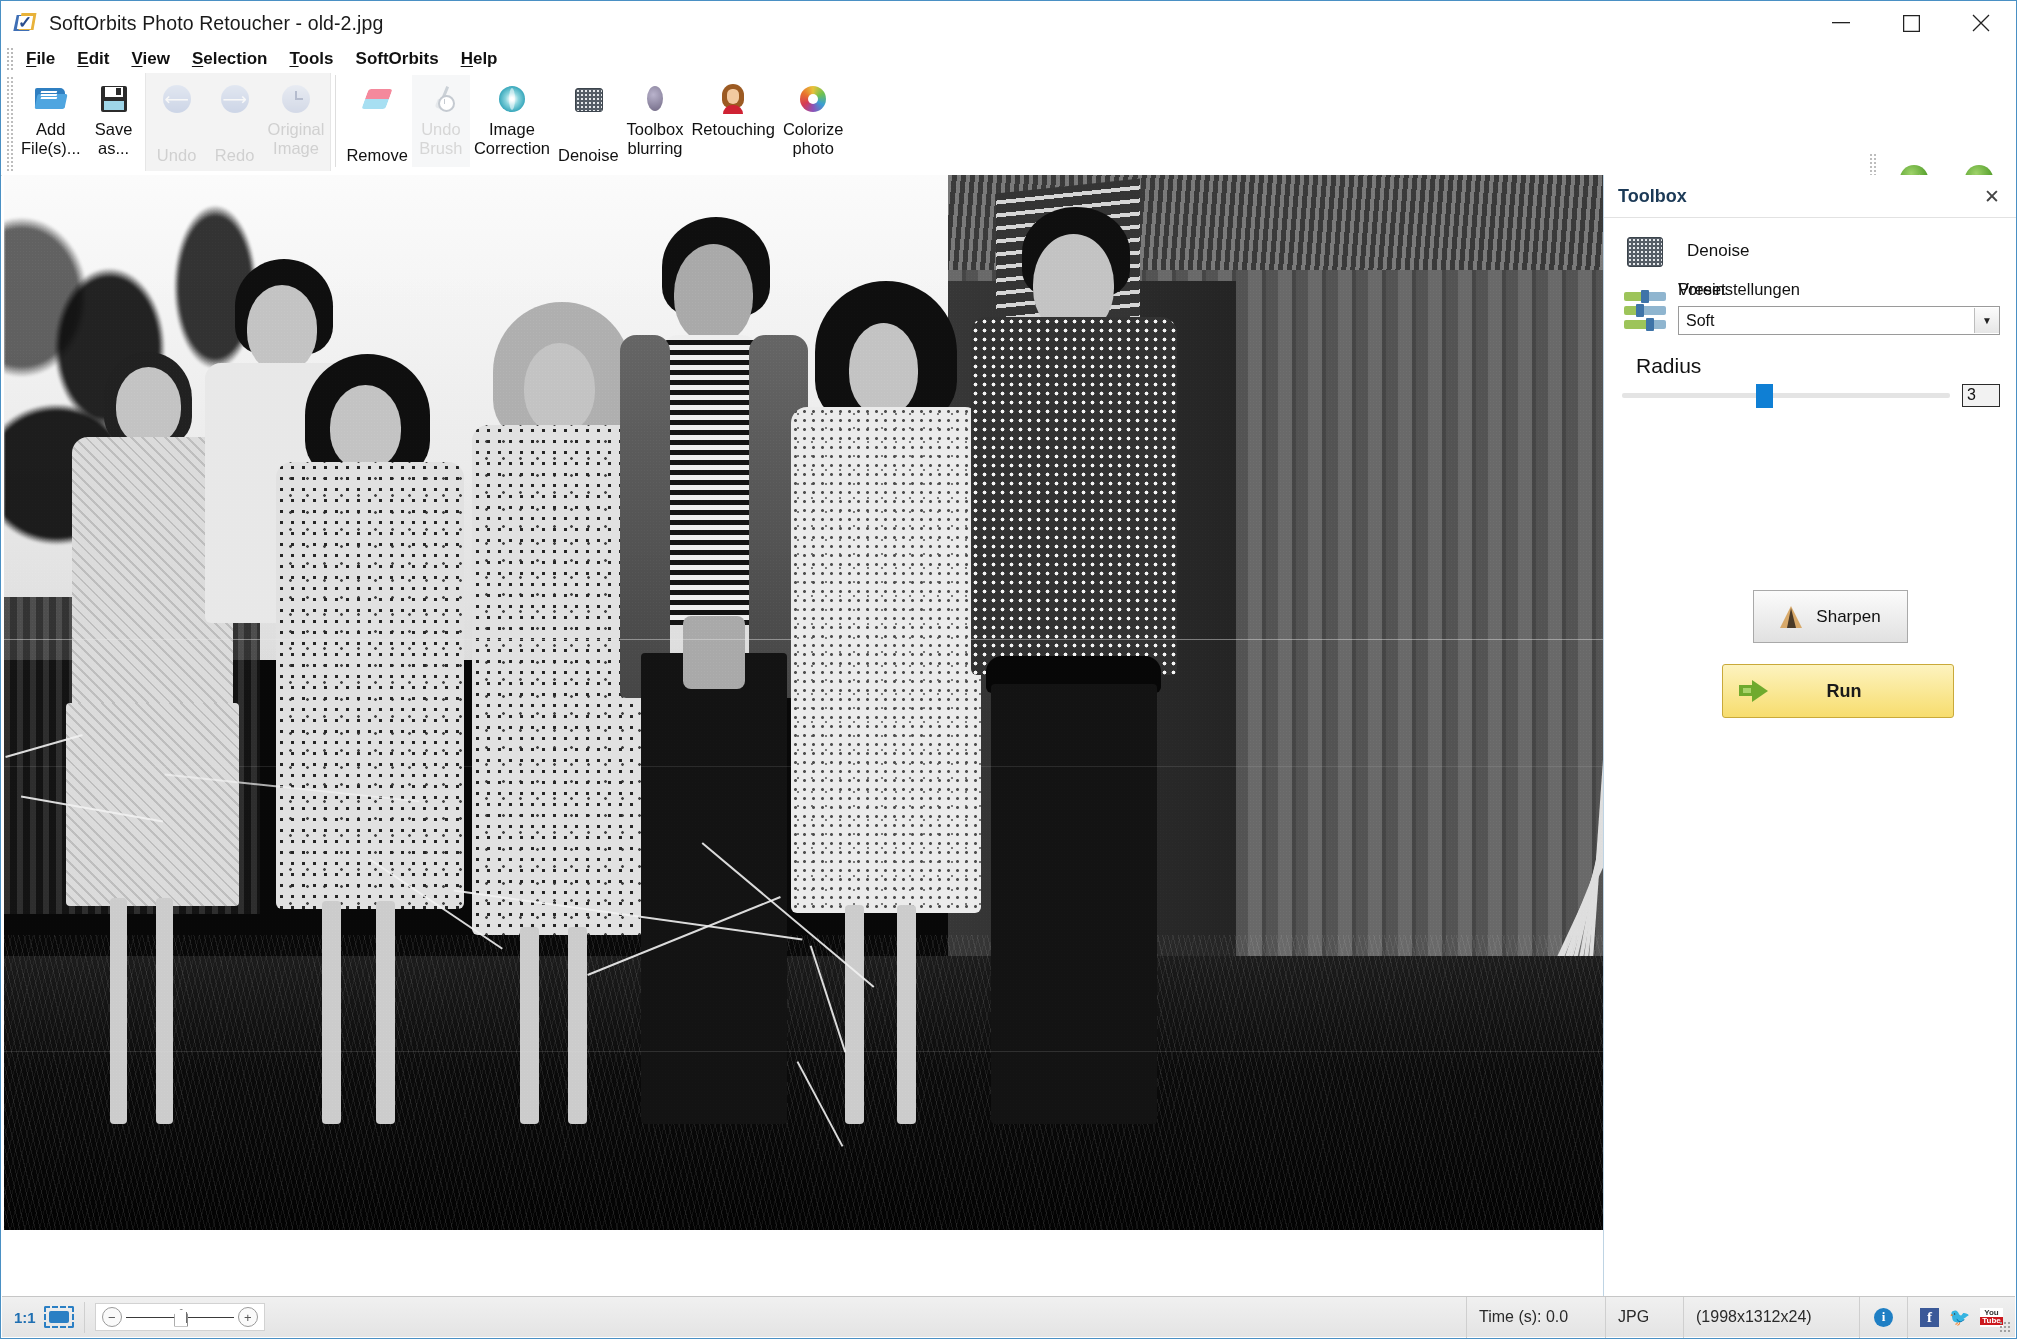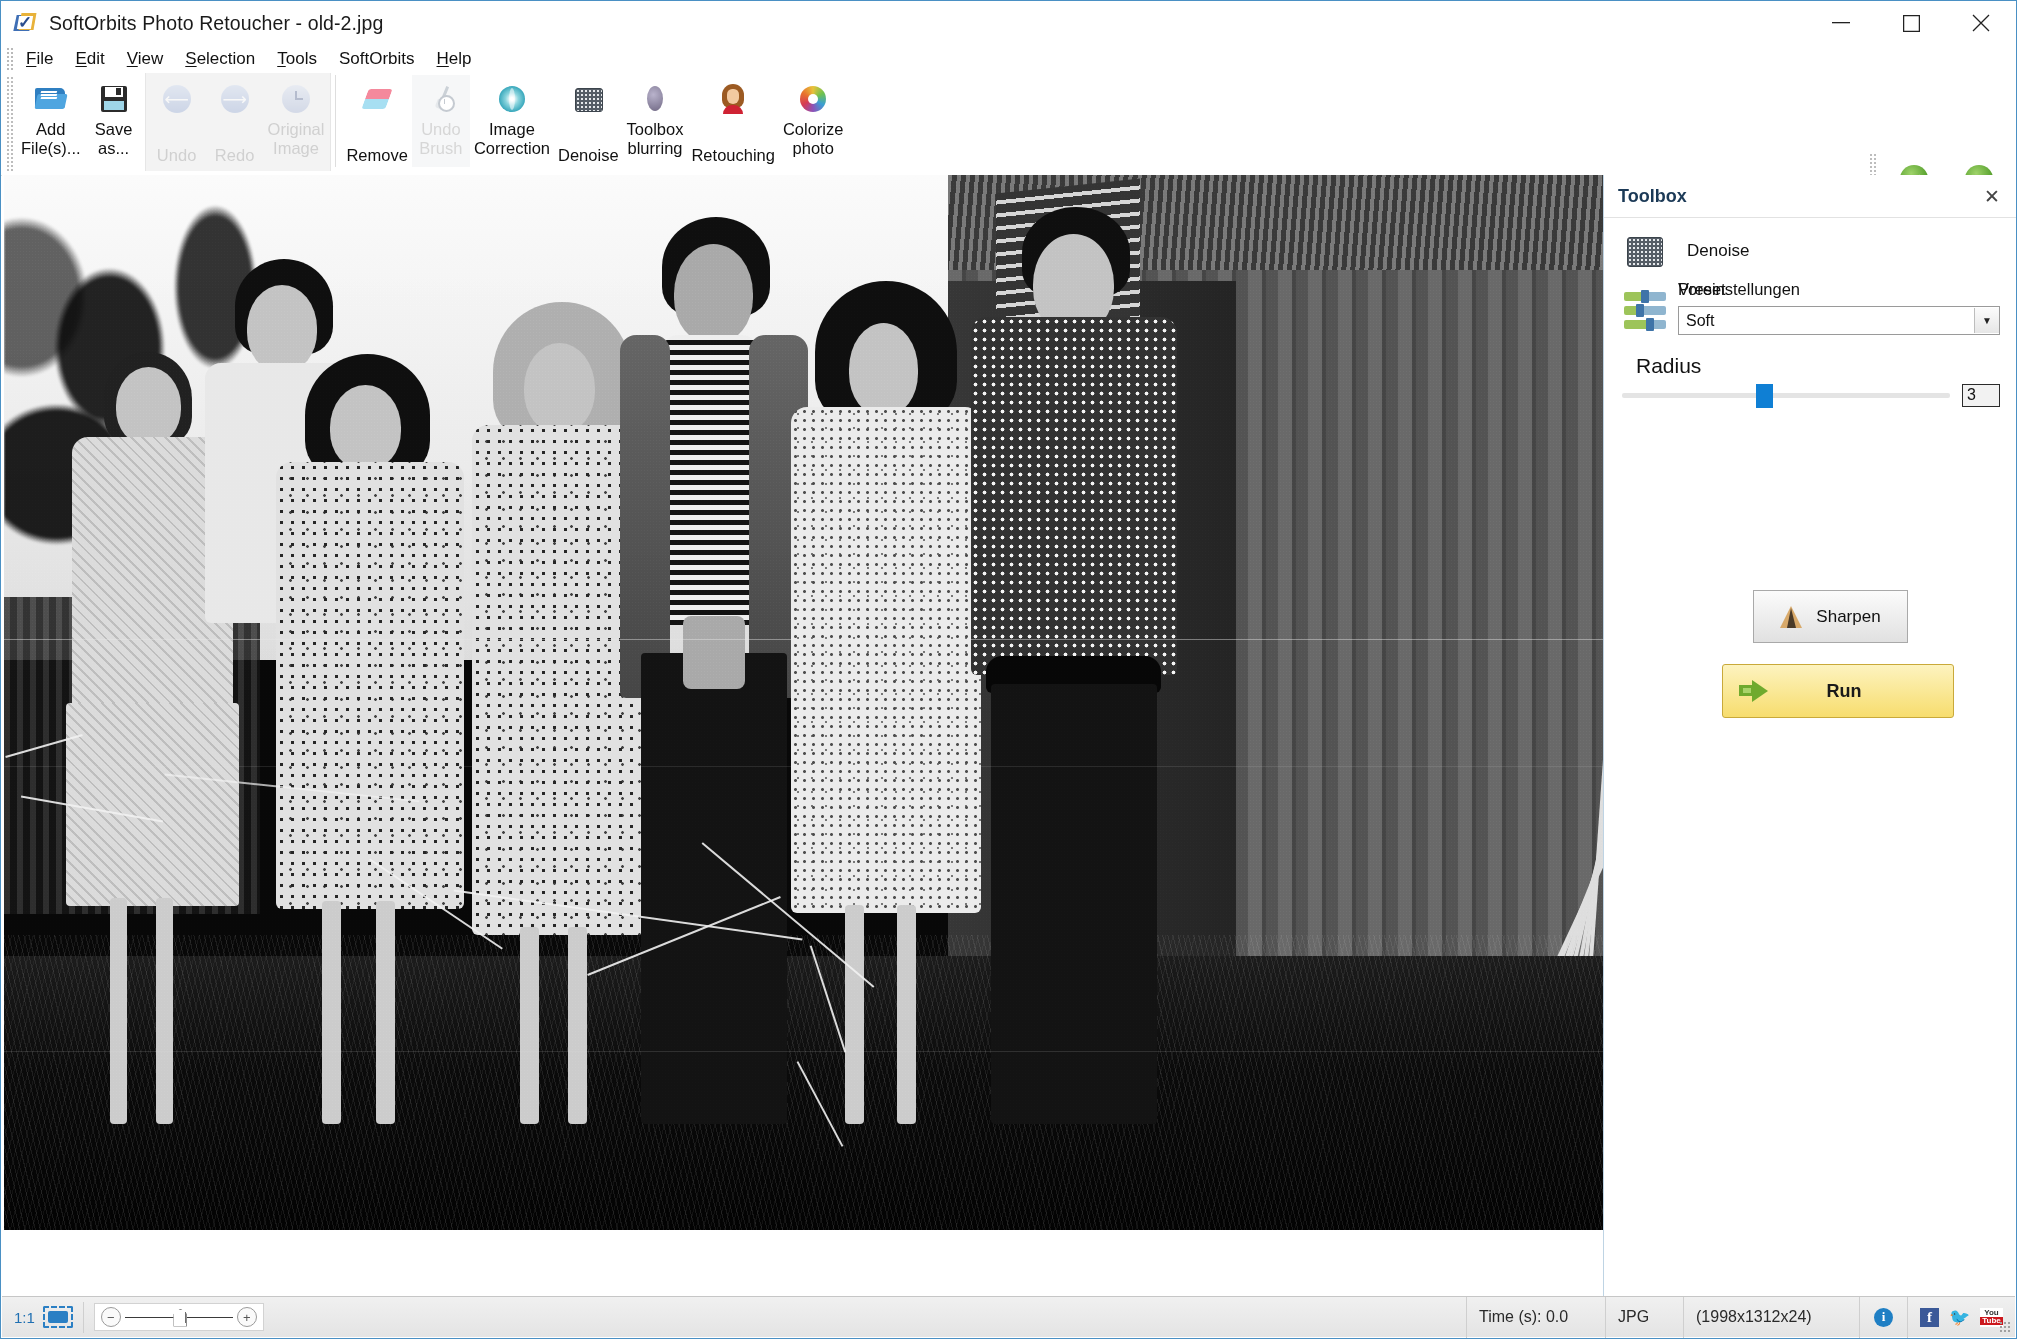--- a/index.html
+++ b/index.html
@@ -32,21 +32,21 @@
   .winbtn svg{display:block;}
 
   
   .menubar{
     position:absolute;left:0;top:44px;right:0;height:28px;
     display:flex;align-items:center;background:#fff;
   }
   .menu-grip{width:9px;height:24px;margin-left:5px;
     background-image:radial-gradient(circle,#b9b9b9 1px, transparent 1.2px);
     background-size:4px 4px;}
-  .menu-item{font-size:17px;color:#111;padding:3px 11px;cursor:default;white-space:nowrap;}
+  .menu-item{font-size:17px;color:#111;padding:3px 11px;cursor:default;white-space:nowrap;font-weight:bold;}
   .menu-item u{text-underline-offset:2px;}
 
   
   .ribbon{
     position:absolute;left:0;top:72px;right:0;height:102px;
     background:#ffffff;border-bottom:1px solid #dcdcdc;
     display:flex;align-items:flex-start;
   }
   .ribbon-grip{width:9px;height:96px;margin-left:5px;margin-top:3px;
     background-image:radial-gradient(circle,#bdbdbd 1px, transparent 1.2px);
@@ -256,21 +256,21 @@
   .btn-run .t{flex:1;text-align:center;font-size:18px;font-weight:bold;color:#1a1a1a;margin-right:34px;}
 
   
   .statusbar{
     position:absolute;left:1px;right:1px;bottom:1px;height:41px;
     background:linear-gradient(#f0f0f0,#e4e4e4);border-top:1px solid #c6c6c6;
     display:flex;align-items:center;box-sizing:border-box;
   }
   .sb-cell{height:41px;display:flex;align-items:center;padding:0 12px;
     border-right:1px solid #cfcfcf;font-size:16px;color:#2a2a2a;box-sizing:border-box;}
-  .sb-zoomratio{font-size:15px;color:#1f6fb2;font-weight:normal;padding:0 8px 0 12px;}
+  .sb-zoomratio{font-size:15px;color:#1f6fb2;font-weight:bold;padding:0 8px 0 12px;}
   .sb-fit{width:26px;height:18px;border:2px dashed #2a7fc4;border-radius:2px;position:relative;margin-right:10px;}
   .sb-fit i{position:absolute;left:3px;top:3px;right:3px;bottom:3px;background:#2a7fc4;display:block;border-radius:2px;}
   .sb-zoomwidget{width:170px;height:28px;background:#ffffff;border:1px solid #d2d2d2;
     display:flex;align-items:center;justify-content:space-between;padding:0 6px;margin-left:10px;box-sizing:border-box;}
   .zm-btn{width:18px;height:18px;border:1px solid #9a9a9a;border-radius:50%;background:#fafafa;
     display:flex;align-items:center;justify-content:center;font-size:13px;color:#555;line-height:13px;}
   .zm-track{flex:1;height:1px;background:#3a3a3a;margin:0 4px;position:relative;}
   .zm-thumb{position:absolute;left:45%;top:-8px;width:12px;height:16px;
     background:#ffffff;border:1px solid #8d8d8d;clip-path:polygon(50% 0,100% 32%,100% 100%,0 100%,0 32%);}
   .zm-tick{position:absolute;left:56%;top:-5px;width:1px;height:11px;background:#6f6f6f;}
@@ -432,21 +432,21 @@
         <span>blurring</span></div>
       </div>
       <div class="tbtn" style="max-width:130px">
         <div class="ico">
           <div class="ic-lady">
               <div class="hair"></div>
               <div class="face"></div>
               <div class="body"></div>
             </div>
         </div>
-        <div class="lbl" style="margin-top:26px;white-space:nowrap"><span>Retouching</span></div>
+        <div class="lbl" style="white-space:nowrap"><span>Retouching</span></div>
       </div>
       <div class="tbtn">
         <div class="ico">
             <div class="ic-color"></div>
           </div>
         <div class="lbl"><span>Colorize</span><br>
         <span>photo</span></div>
       </div>
     </div>
 

